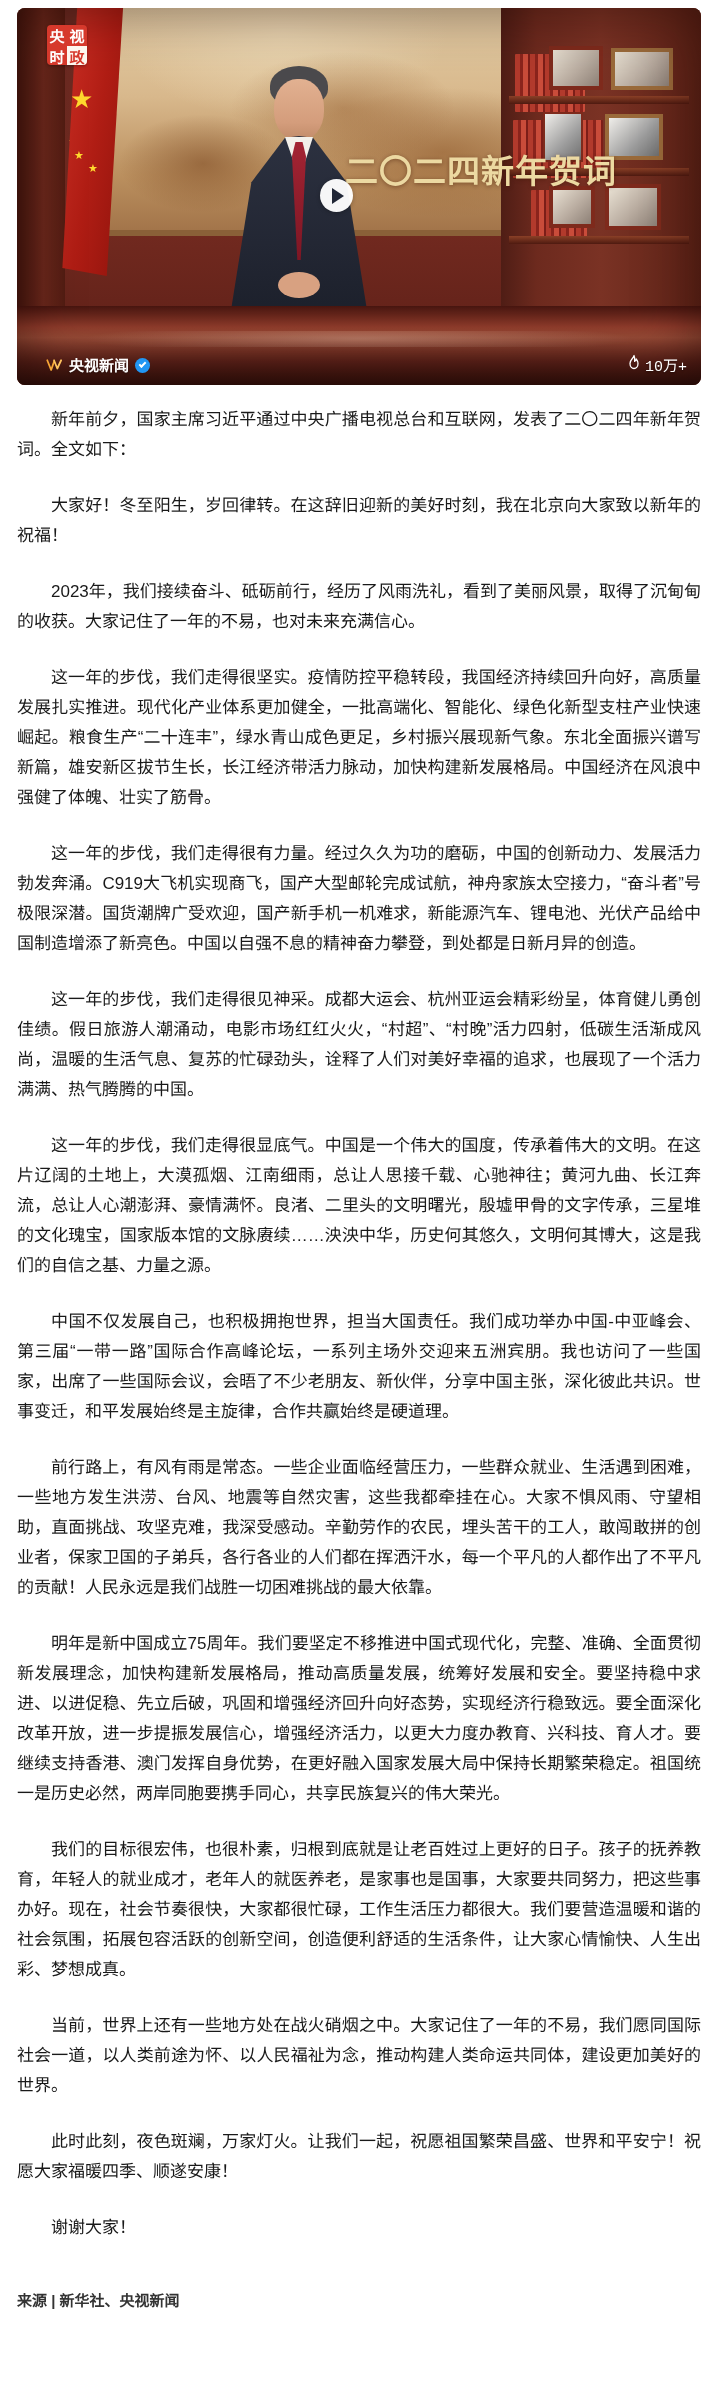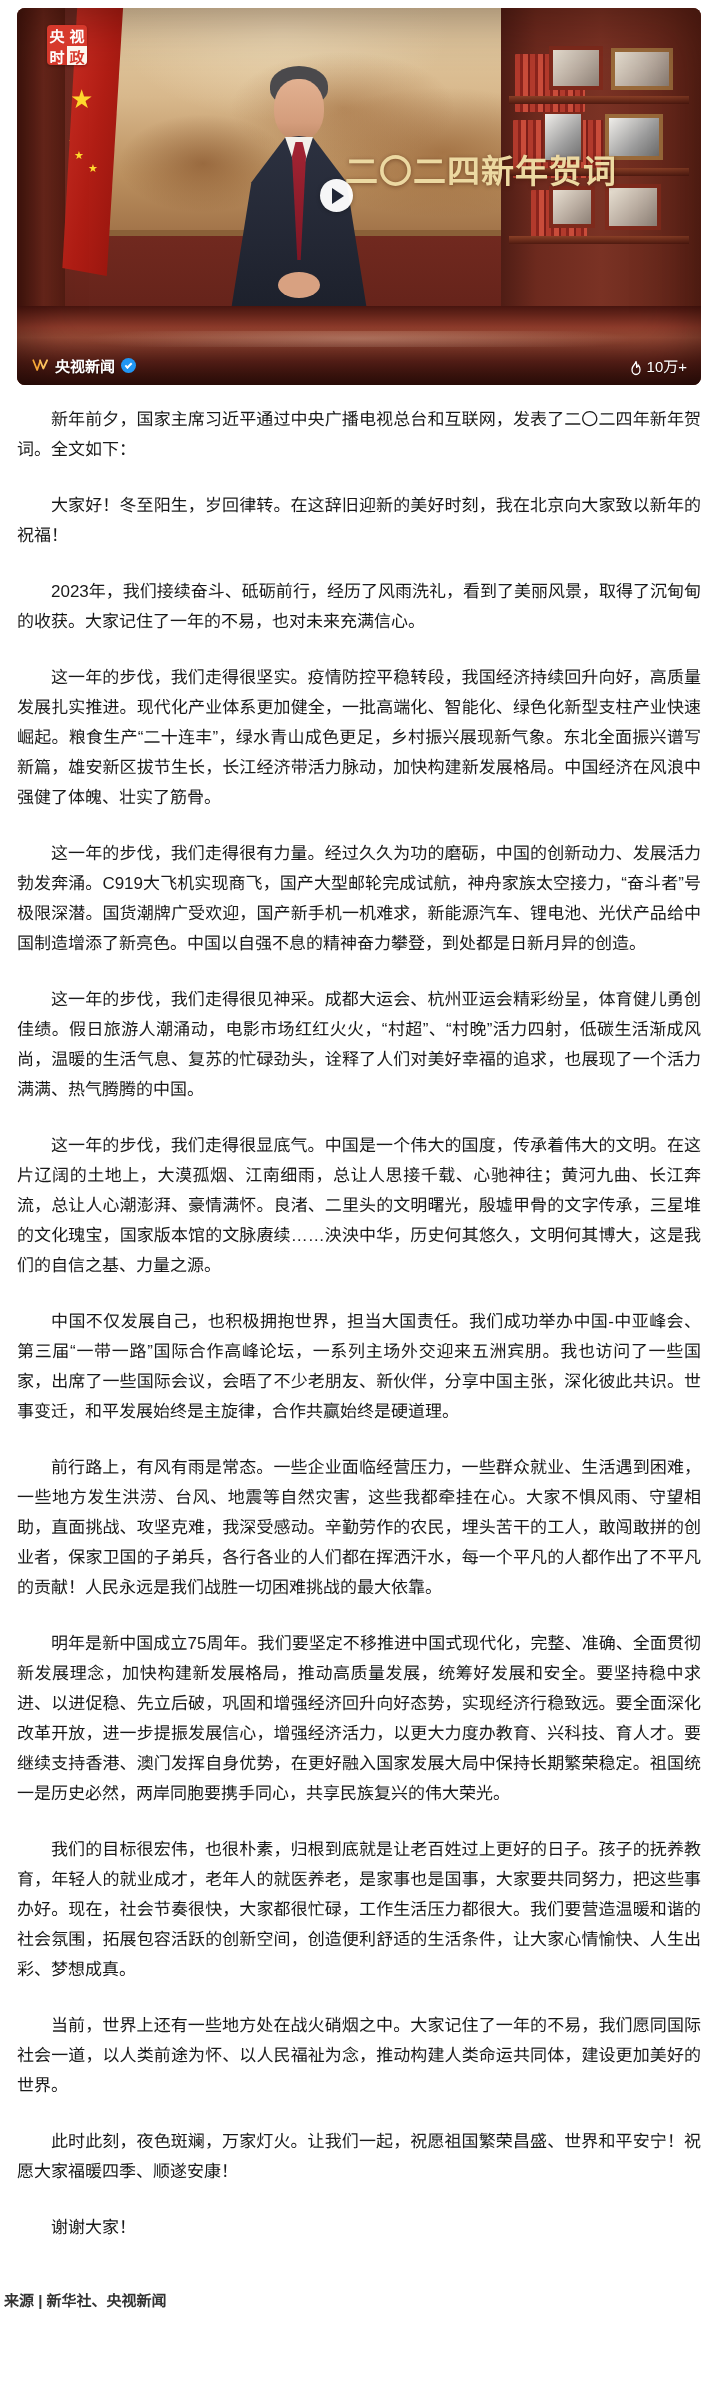--- a/index.html
+++ b/index.html
@@ -82,37 +82,37 @@
     color:#ecd9a2; text-shadow:0 1px 4px rgba(60,20,5,.45); }
   .vc-play { position:absolute; left:303px; top:171px; width:33px; height:33px;
     border-radius:50%; background:rgba(255,255,255,.96);
     display:flex; align-items:center; justify-content:center; cursor:pointer;
     box-shadow:0 1px 4px rgba(0,0,0,.25); }
   .vc-play .tri { width:0; height:0; margin-left:3px;
     border-left:12px solid #202636; border-top:8px solid transparent; border-bottom:8px solid transparent; }
 
   .vc-bar { position:absolute; left:0; bottom:0; width:100%; height:58px;
     background:linear-gradient(180deg, rgba(0,0,0,0) 0%, rgba(0,0,0,.48) 100%);
-    display:flex; align-items:flex-end; padding:0 14px 9px 14px; color:#fff; }
+    display:flex; align-items:flex-end; padding:0 14px 9px 28px; color:#fff;font-family:Liberation Mono, monospace; }
   .vc-channel { display:flex; align-items:center; gap:6px; cursor:pointer; }
   .vc-channel-name { font-size:15px; font-weight:700; text-shadow:0 1px 2px rgba(0,0,0,.4); }
   .vc-verified { width:15px; height:15px; border-radius:50%; background:#2196f3;
     display:flex; align-items:center; justify-content:center; }
   .vc-verified i { display:block; width:7px; height:4px; border-left:2px solid #fff;
     border-bottom:2px solid #fff; transform:rotate(-45deg); margin-top:-2px; }
-  .vc-likes { margin-left:auto; display:flex; align-items:flex-end; gap:4px;
+  .vc-likes { margin-left:auto; display:flex; align-items:flex-start; gap:4px;
     font-size:15px; text-shadow:0 1px 2px rgba(0,0,0,.4); }
 
   
   .article { padding:0 17px; }
   .article p { font-size:17px; line-height:30px; margin:26px 0; text-indent:2em;
     color:#191919; word-break:break-all; text-align:justify; }
   .article p:first-child { margin-top:20px; }
 
-  .source-line { padding:0 4px; margin-top:46px; padding-bottom:14px;
+  .source-line { padding:0 17px; margin-top:46px; padding-bottom:14px;
     font-size:15px; font-weight:700; color:#333; }
 </style>
 </head>
 <body>
 
 <div class="page">
 
   <div class="video-card">
     <div class="vc-left-panel"></div>
 

